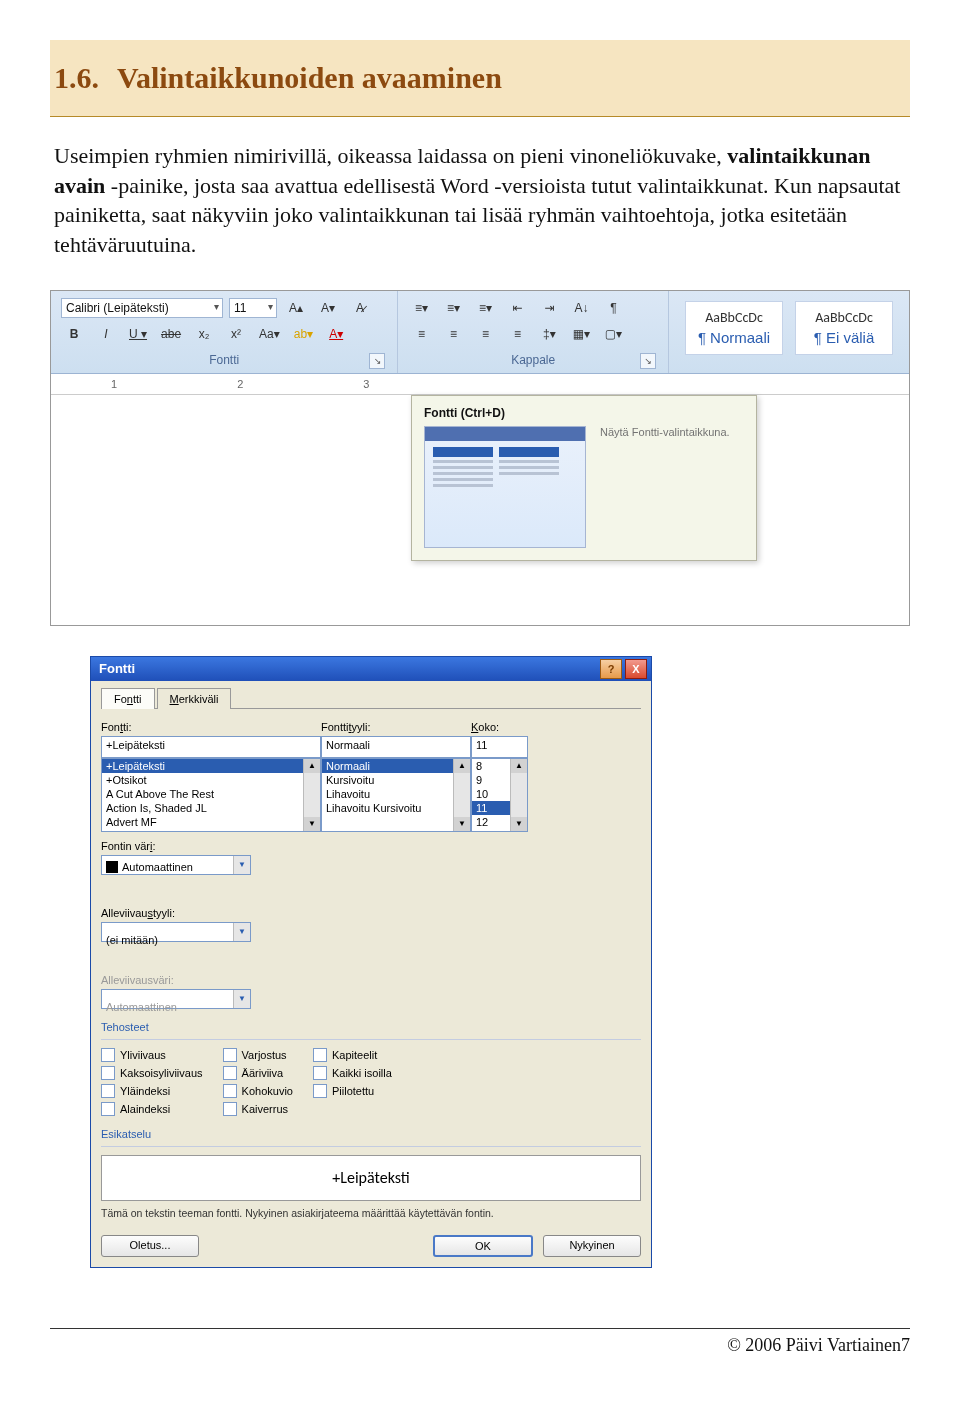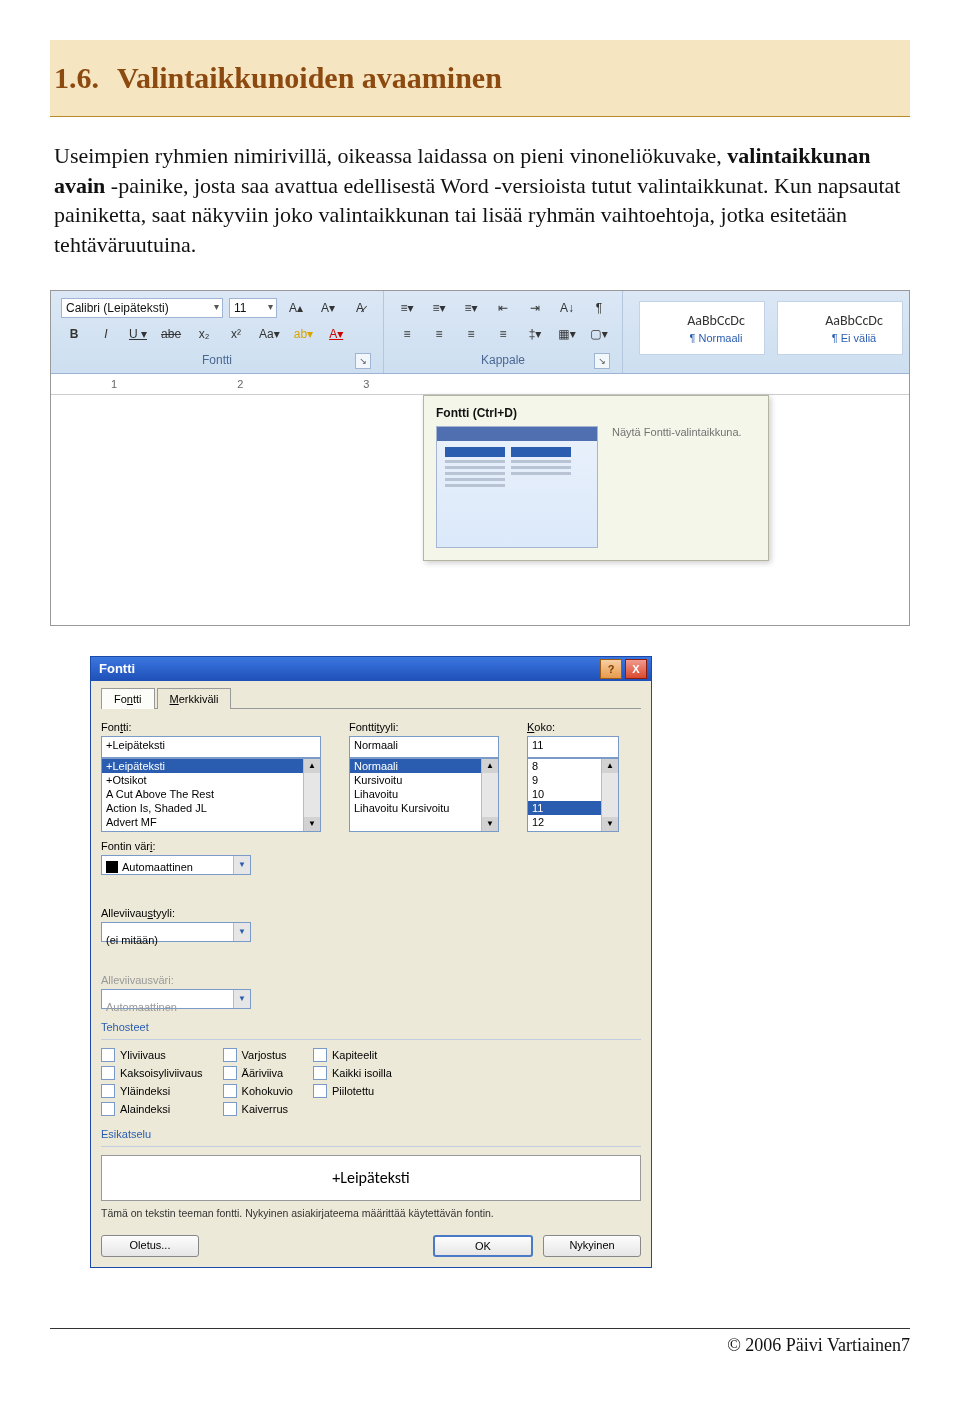--- a/index.html
+++ b/index.html
@@ -75,34 +75,34 @@
   .launcher {
     position: absolute; right: 2px; bottom: 4px;
     width: 14px; height: 14px;
     border: 1px solid #9fb5d3; background: #f2f7fc;
     display: flex; align-items: center; justify-content: center;
   }
   .launcher::after { content: '↘'; font-size: 9px; color: #555; }
   .style-box {
     width: 96px; height: 52px; border: 1px solid #c4d2e8; background: #fff;
     margin: 4px 6px 6px 6px; display: flex; flex-direction: column;
-    align-items: center; justify-content: center; font-size: 12px; padding-left: 28px;
+    align-items: center; justify-content: center; font-size: 12px;
   }
   .style-sample { font-family: Calibri, sans-serif; font-size: 14px; color: #333; }
-  .style-name { color: #2a5db0; font-size: 11px; margin-top: 3px; }
+  .style-name { color: #2a5db0; font-size: 15px; margin-top: 3px; }
   .ruler {
     height: 20px; background: #fff; border-bottom: 1px solid #ccc;
     display: flex; align-items: center; gap: 120px; padding-left: 60px;
     color: #666; font-size: 11px;
   }
   .tooltip-area {
     position: relative; height: 230px; background: #fff;
   }
   .tooltip-box {
-    position: absolute; left: 372px; top: 0;
+    position: absolute; left: 360px; top: 0;
     background: #f4f6e9; border: 1px solid #b4b4a0;
     width: 320px; padding: 10px 12px 12px 12px;
     box-shadow: 2px 2px 6px rgba(0,0,0,0.2);
   }
   .tooltip-title { font-weight: bold; font-size: 12px; margin-bottom: 6px; }
   .tooltip-desc { font-size: 11px; color: #737373; margin-bottom: 6px; }
   .tt-preview {
     width: 160px; height: 120px; border: 1px solid #a6b5d2;
     background: linear-gradient(#eaf1fb, #dbe9fa);
     position: relative;
@@ -150,21 +150,21 @@
   }
   .tb-btn.close { background: linear-gradient(#f29a8e, #d94a2e); color: #fff; border-color: #8c1c0f; }
   .dlg-body { padding: 6px 10px 10px 10px; font-size: 11px; color: #000; }
   .tabs { display: flex; border-bottom: 1px solid #999; margin-bottom: 12px; }
   .tab {
     padding: 4px 12px; background: #ece9d8; border: 1px solid #999;
     border-bottom: none; margin-right: 2px; position: relative; top: 1px;
   }
   .tab.active { background: #fcfcf8; }
   .tab .u { text-decoration: underline; }
-  .row3 { display: flex; gap: 28px; margin-bottom: 8px; }
+  .row3 { display: flex; gap: 0; margin-bottom: 8px; }
   .col { display: flex; flex-direction: column; }
   .col label { margin-bottom: 3px; }
   .col .u { text-decoration: underline; }
   .tfield {
     border: 1px solid #7a9ac9; background: #fff; padding: 2px 4px; height: 16px;
   }
   .listbox {
     border: 1px solid #7a9ac9; background: #fff; height: 72px; overflow: hidden;
     position: relative;
   }
@@ -362,21 +362,21 @@
           <div class="li sel">Normaali</div>
           <div class="li">Kursivoitu</div>
           <div class="li">Lihavoitu</div>
           <div class="li">Lihavoitu Kursivoitu</div>
           <div class="sb">
               <div class="arr">▲</div>
               <div class="arr">▼</div>
             </div>
         </div>
       </div>
-      <div class="col" style="width:92px">
+      <div class="col" style="width:57px">
         <label><span></span><span class="u">K</span><span>oko:</span></label>
         <div class="tfield">11</div>
         <div class="listbox">
           <div class="li">8</div>
           <div class="li">9</div>
           <div class="li">10</div>
           <div class="li sel">11</div>
           <div class="li">12</div>
           <div class="sb">
               <div class="arr">▲</div>

